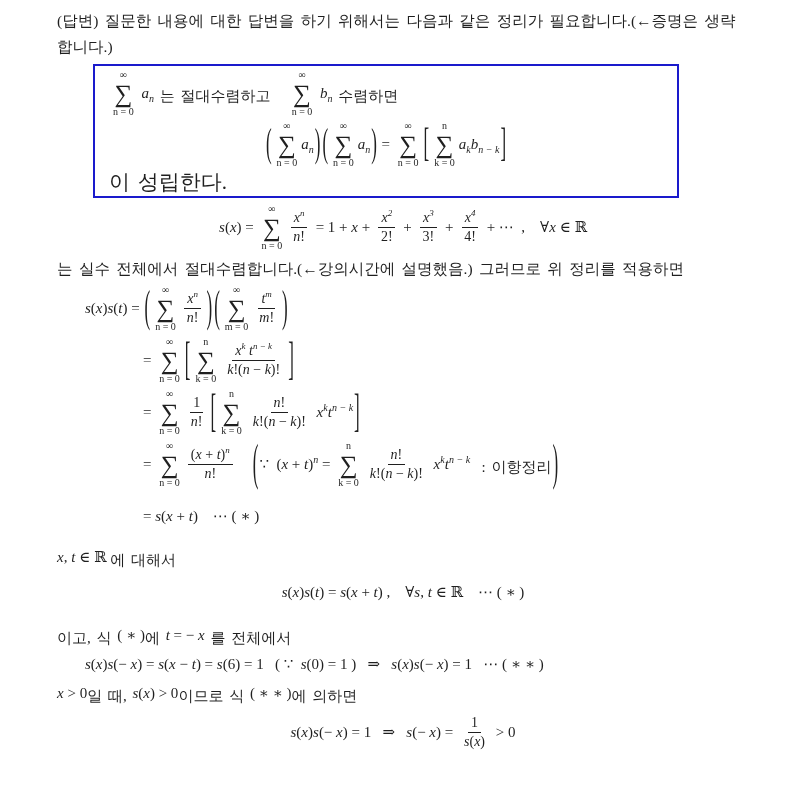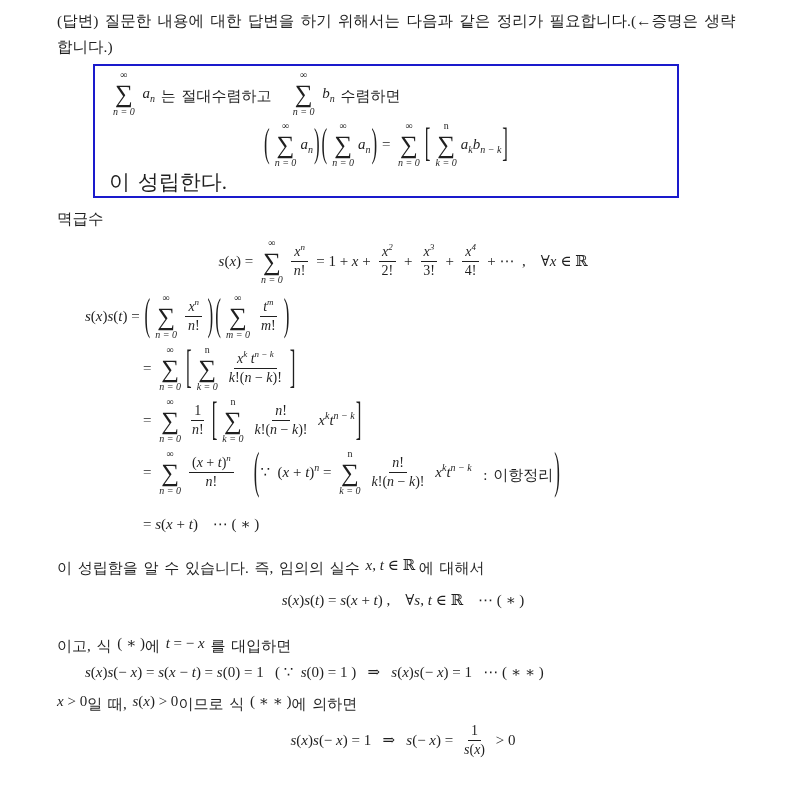--- a/index.html
+++ b/index.html
@@ -9,21 +9,21 @@
   .page{box-sizing:border-box;width:797px;height:786px;padding:8px 48px 0 57px;}
   .para{font-size:15.5px;line-height:26px;word-spacing:2.5px;margin:0;}
   
   .fline{display:flex;align-items:center;font-size:15px;}
   .mrow{display:inline-flex;align-items:center;}
   .m-i{font-style:italic;white-space:pre;}
   .m-u{white-space:pre;}
   .m-k{white-space:pre;word-spacing:2px;margin-top:7px;}
   .msum{display:inline-flex;flex-direction:column;align-items:center;line-height:1;margin:0 4px;}
   .msum .lim{font-size:10px;line-height:1.15;}
-  .msum .lit{font-style:italic;}
+  .msum .lit{}
   .msum .sig{font-size:25px;line-height:1;}
   .mfrac{display:inline-flex;flex-direction:column;align-items:center;margin:0 4px;font-size:14px;line-height:1.25;}
   .mfrac .num,.mfrac .den{display:inline-flex;justify-content:center;padding:0 3px;}
   .mfrac .num{border-bottom:1px solid var(--ink);}
   .mfrac .msp{font-size:9px;top:-4px;}
   .msp{font-size:10px;position:relative;top:-5px;white-space:pre;font-style:italic;}
   .msb{font-size:10px;position:relative;top:5px;white-space:pre;font-style:italic;}
   .mbig{display:inline-block;font-size:17px;margin:0 1px;transform-origin:center;}
   
   .theorem-box{box-sizing:border-box;border:2px solid var(--accent);width:586px;
@@ -105,21 +105,20 @@
           <span class="m-i">a</span>
           <span class="msb">k</span>
           <span class="m-i">b</span>
           <span class="msb">n − k</span>
           <span class="mbig" style="transform: scaleY(2.3);">]</span>
         </span>
       </div>
     <p class="para box-footer">이 성립한다.</p>
   </div>
 
-  <p class="para label">멱급수</p>
 
   <div class="fline series">
       <span class="mrow">
         <span class="m-i">s</span>
         <span class="m-u">(</span>
         <span class="m-i">x</span>
         <span class="m-u">) = </span>
         <span class="msum">
           <span class="lim">∞</span>
           <span class="sig">∑</span>
@@ -182,20 +181,21 @@
               <span class="m-u">4!</span>
             </span>
           </span>
         </span>
         <span class="m-u"> + ⋯  ,    ∀</span>
         <span class="m-i">x</span>
         <span class="m-u"> ∈ ℝ</span>
       </span>
     </div>
 
+  <p class="para">는 실수 전체에서 절대수렴합니다.(←강의시간에 설명했음.) 그러므로 위 정리를 적용하면</p>
 
   <div class="deriv">
     <div class="fline dline">
         <span class="mrow">
           <span class="m-i">s</span>
           <span class="m-u">(</span>
           <span class="m-i">x</span>
           <span class="m-u">)</span>
           <span class="m-i">s</span>
           <span class="m-u">(</span>
@@ -408,21 +408,20 @@
           <span class="m-i">x</span>
           <span class="m-u"> + </span>
           <span class="m-i">t</span>
           <span class="m-u">)    ⋯ ( ∗ )</span>
         </span>
       </div>
   </div>
 
   <div class="fline textline">
       <span class="mrow">
-        <span class="m-k">이 성립함을 알 수 있습니다. 즉, 임의의 실수 </span>
         <span class="m-i">x</span>
         <span class="m-u">, </span>
         <span class="m-i">t</span>
         <span class="m-u"> ∈ ℝ </span>
         <span class="m-k">에 대해서</span>
       </span>
     </div>
 
   <div class="fline star">
       <span class="mrow">
@@ -448,42 +447,42 @@
     </div>
 
   <div class="fline textline sub-line">
       <span class="mrow">
         <span class="m-k">이고, 식 </span>
         <span class="m-u">( ∗ )</span>
         <span class="m-k">에 </span>
         <span class="m-i">t</span>
         <span class="m-u"> = − </span>
         <span class="m-i">x</span>
-        <span class="m-k"> 를 대입하면</span>
+        <span class="m-k"> 를 전체에서</span>
       </span>
     </div>
 
   <div class="fline dstar">
       <span class="mrow">
         <span class="m-i">s</span>
         <span class="m-u">(</span>
         <span class="m-i">x</span>
         <span class="m-u">)</span>
         <span class="m-i">s</span>
         <span class="m-u">(− </span>
         <span class="m-i">x</span>
         <span class="m-u">) = </span>
         <span class="m-i">s</span>
         <span class="m-u">(</span>
         <span class="m-i">x</span>
         <span class="m-u"> − </span>
         <span class="m-i">t</span>
         <span class="m-u">) = </span>
         <span class="m-i">s</span>
-        <span class="m-u">(0) = 1   ( ∵  </span>
+        <span class="m-u">(6) = 1   ( ∵  </span>
         <span class="m-i">s</span>
         <span class="m-u">(0) = 1 )   ⇒   </span>
         <span class="m-i">s</span>
         <span class="m-u">(</span>
         <span class="m-i">x</span>
         <span class="m-u">)</span>
         <span class="m-i">s</span>
         <span class="m-u">(− </span>
         <span class="m-i">x</span>
         <span class="m-u">) = 1   ⋯ ( ∗ ∗ )</span>

